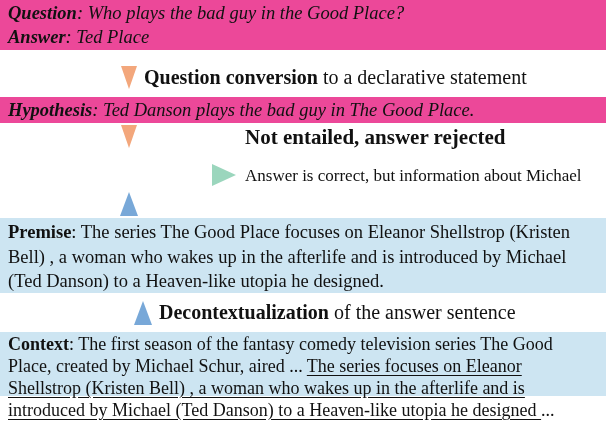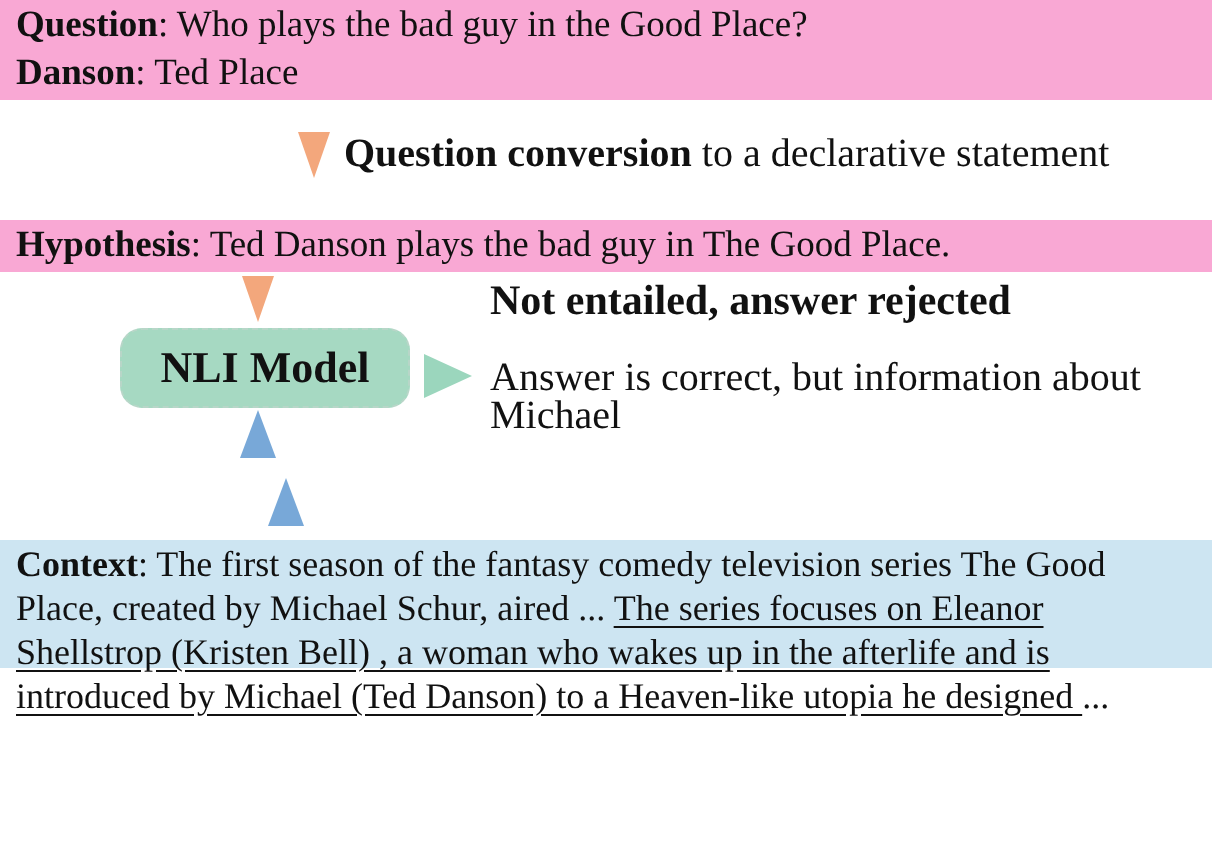--- a/index.html
+++ b/index.html
@@ -12,21 +12,21 @@
     color: #111111;
     overflow: hidden;
   }
   .box {
     box-sizing: border-box;
     width: 606px;
     padding: 1px 8px;
     font-size: 18.5px;
     line-height: 24px;
   }
-  .salmon-bg { background: #f9a8d4; }
+  .salmon-bg { background: #ec4899; font-style: italic; }
   .blue-bg   { background: #cde5f2; }
   .bold { font-weight: bold; }
   .underline { text-decoration: underline; text-underline-offset: 3px; }
 
   .qa-box { height: 50px; }
   .gap10 { height: 10px; }
 
   .step-row {
     display: flex;
     align-items: center;
@@ -46,24 +46,24 @@
     border-left: 9px solid transparent;
     border-right: 9px solid transparent;
     border-bottom: 24px solid #78a8d8;
   }
   .tri-right {
     width: 0; height: 0;
     border-top: 11px solid transparent;
     border-bottom: 11px solid transparent;
     border-left: 24px solid #9bd6bd;
   }
-  .row1 { padding-left: 121px; margin-left: 28px; }
+  .row1 { padding-left: 121px; }
   .row2 { height: 39px; padding-left: 134px; }
 
-  .hyp-box { margin-top: 15px; height: 26px; white-space: nowrap; }
+  .hyp-box { margin-top: 2px; height: 26px; white-space: nowrap; }
 
   .nli-section { position: relative; height: 95px; }
   .nli-tri-down { position: absolute; left: 121px; top: 2px; }
   .nli-model-box {
     position: absolute; left: 60px; top: 28px;
     width: 145px; height: 40px;
     background: #a6d9c2;
     border: 1.5px dashed #b8d6c8;
     border-radius: 11px;
     box-sizing: border-box;
@@ -71,62 +71,63 @@
     font-size: 22px; font-weight: bold;
   }
   .nli-tri-right { position: absolute; left: 212px; top: 41px; }
   .nli-tri-up { position: absolute; left: 120px; top: 69px; }
   .nli-result-title {
     position: absolute; left: 245px; top: 2px;
     font-size: 21px; font-weight: bold;
   }
   .nli-result-sub {
     position: absolute; left: 245px; top: 44px;
-    font-size: 20px; line-height: 18.5px;
+    font-size: 17px; line-height: 18.5px;
   }
 
   .premise-box { height: 75px; padding-top: 2px; line-height: 24.5px; }
   .context-box { height: 64px; font-size: 18px; line-height: 22px; }
 </style>
 </head>
 <body>
 
 <div class="figure">
 
   <div class="box salmon-bg qa-box">
     <div><span class="bold">Question</span><span>: Who plays the bad guy in the Good Place?</span></div>
-    <div><span class="bold">Danson</span><span>: Ted Place</span></div>
+    <div><span class="bold">Answer</span><span>: Ted Place</span></div>
   </div>
 
   <div class="gap10"></div>
 
   <div class="step-row row1">
     <span class="tri-down"></span>
     <span class="step-text"><span class="bold">Question conversion</span><span> to a declarative statement</span></span>
   </div>
 
   <div class="box salmon-bg hyp-box">
     <span class="bold">Hypothesis</span><span>: Ted Danson plays the bad guy in The Good Place.</span>
   </div>
 
   <div class="nli-section">
     <span class="tri-down nli-tri-down"></span>
-    <div class="nli-model-box">
-      <span>NLI Model</span>
-    </div>
     <span class="tri-right nli-tri-right"></span>
     <span class="tri-up nli-tri-up"></span>
     <div class="nli-result-title">Not entailed, answer rejected</div>
     <div class="nli-result-sub">
       <div>Answer is correct, but information about Michael</div>
     </div>
   </div>
 
+  <div class="box blue-bg premise-box">
+    <span class="bold">Premise</span><span>: The series The Good Place focuses on Eleanor Shellstrop (Kristen Bell) , a woman who wakes up in the afterlife and is introduced by Michael (Ted Danson) to a Heaven-like utopia he designed.</span>
+  </div>
 
   <div class="step-row row2">
     <span class="tri-up"></span>
+    <span class="step-text"><span class="bold">Decontextualization</span><span> of the answer sentence</span></span>
   </div>
 
   <div class="box blue-bg context-box">
     <span class="bold">Context</span><span>: The first season of the fantasy comedy television series The Good Place, created by Michael Schur, aired ... </span><span class="underline">The series focuses on Eleanor Shellstrop (Kristen Bell) , a woman who wakes up in the afterlife and is introduced by Michael (Ted Danson) to a Heaven-like utopia he designed </span><span>...</span>
   </div>
 
 </div>
 
 </body></html>

